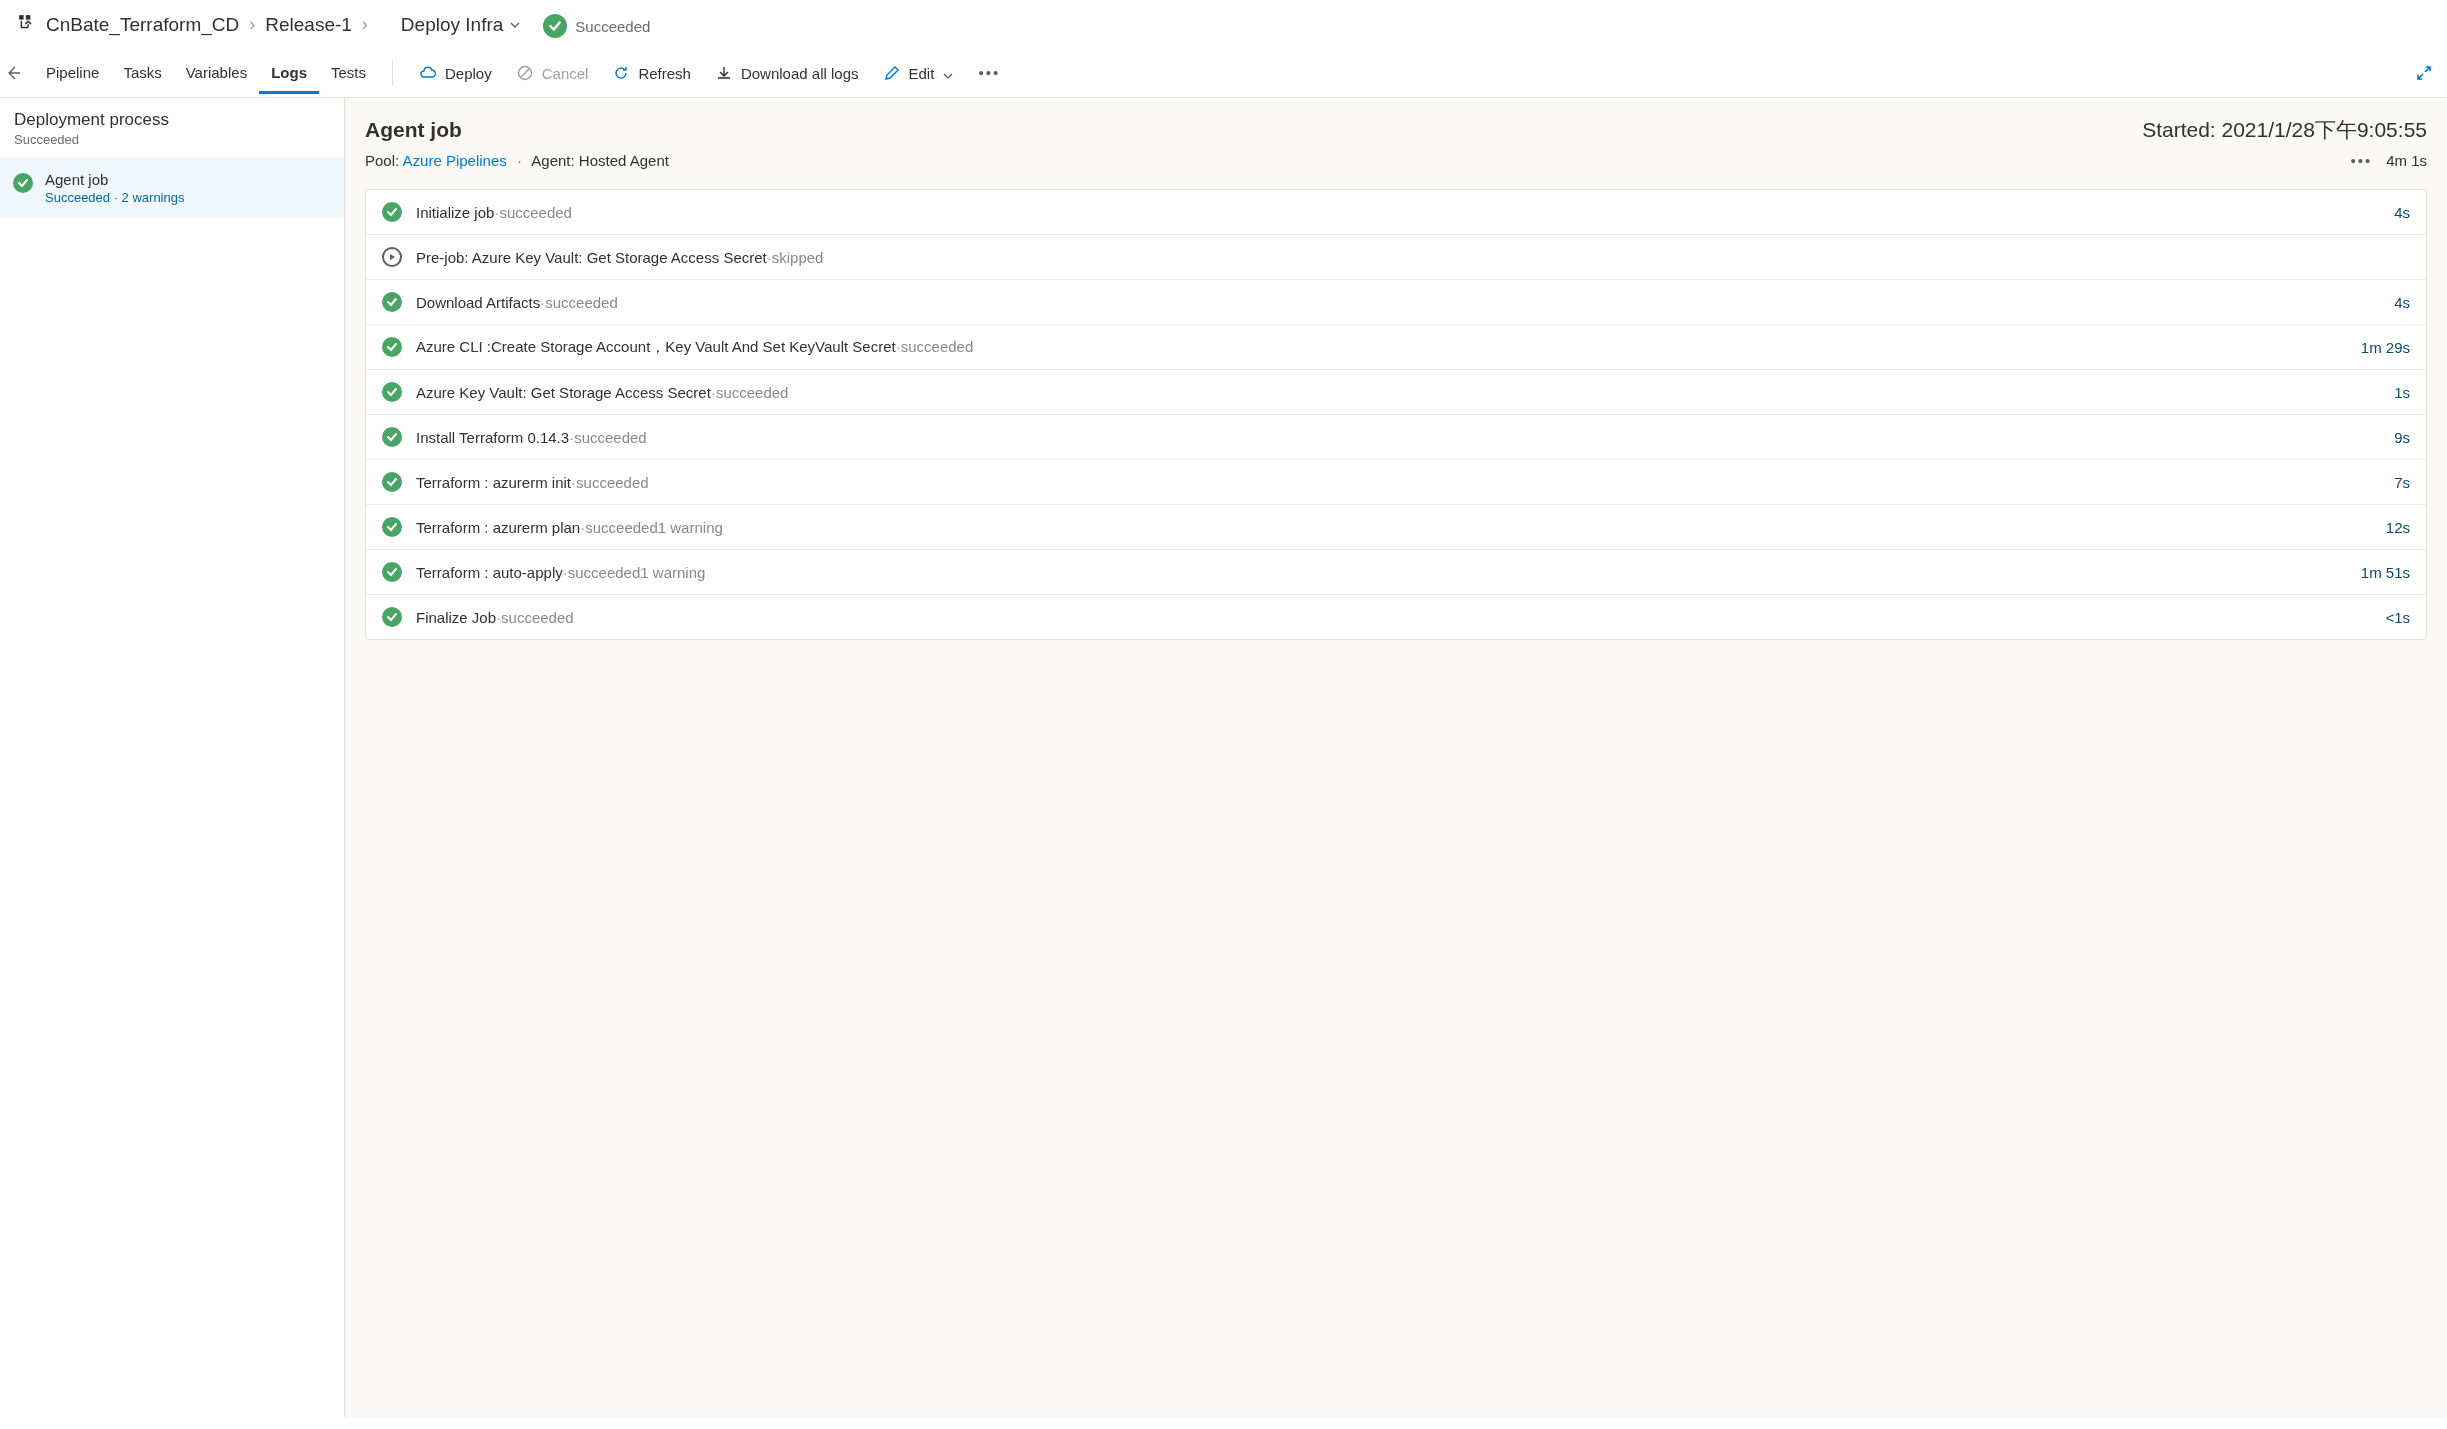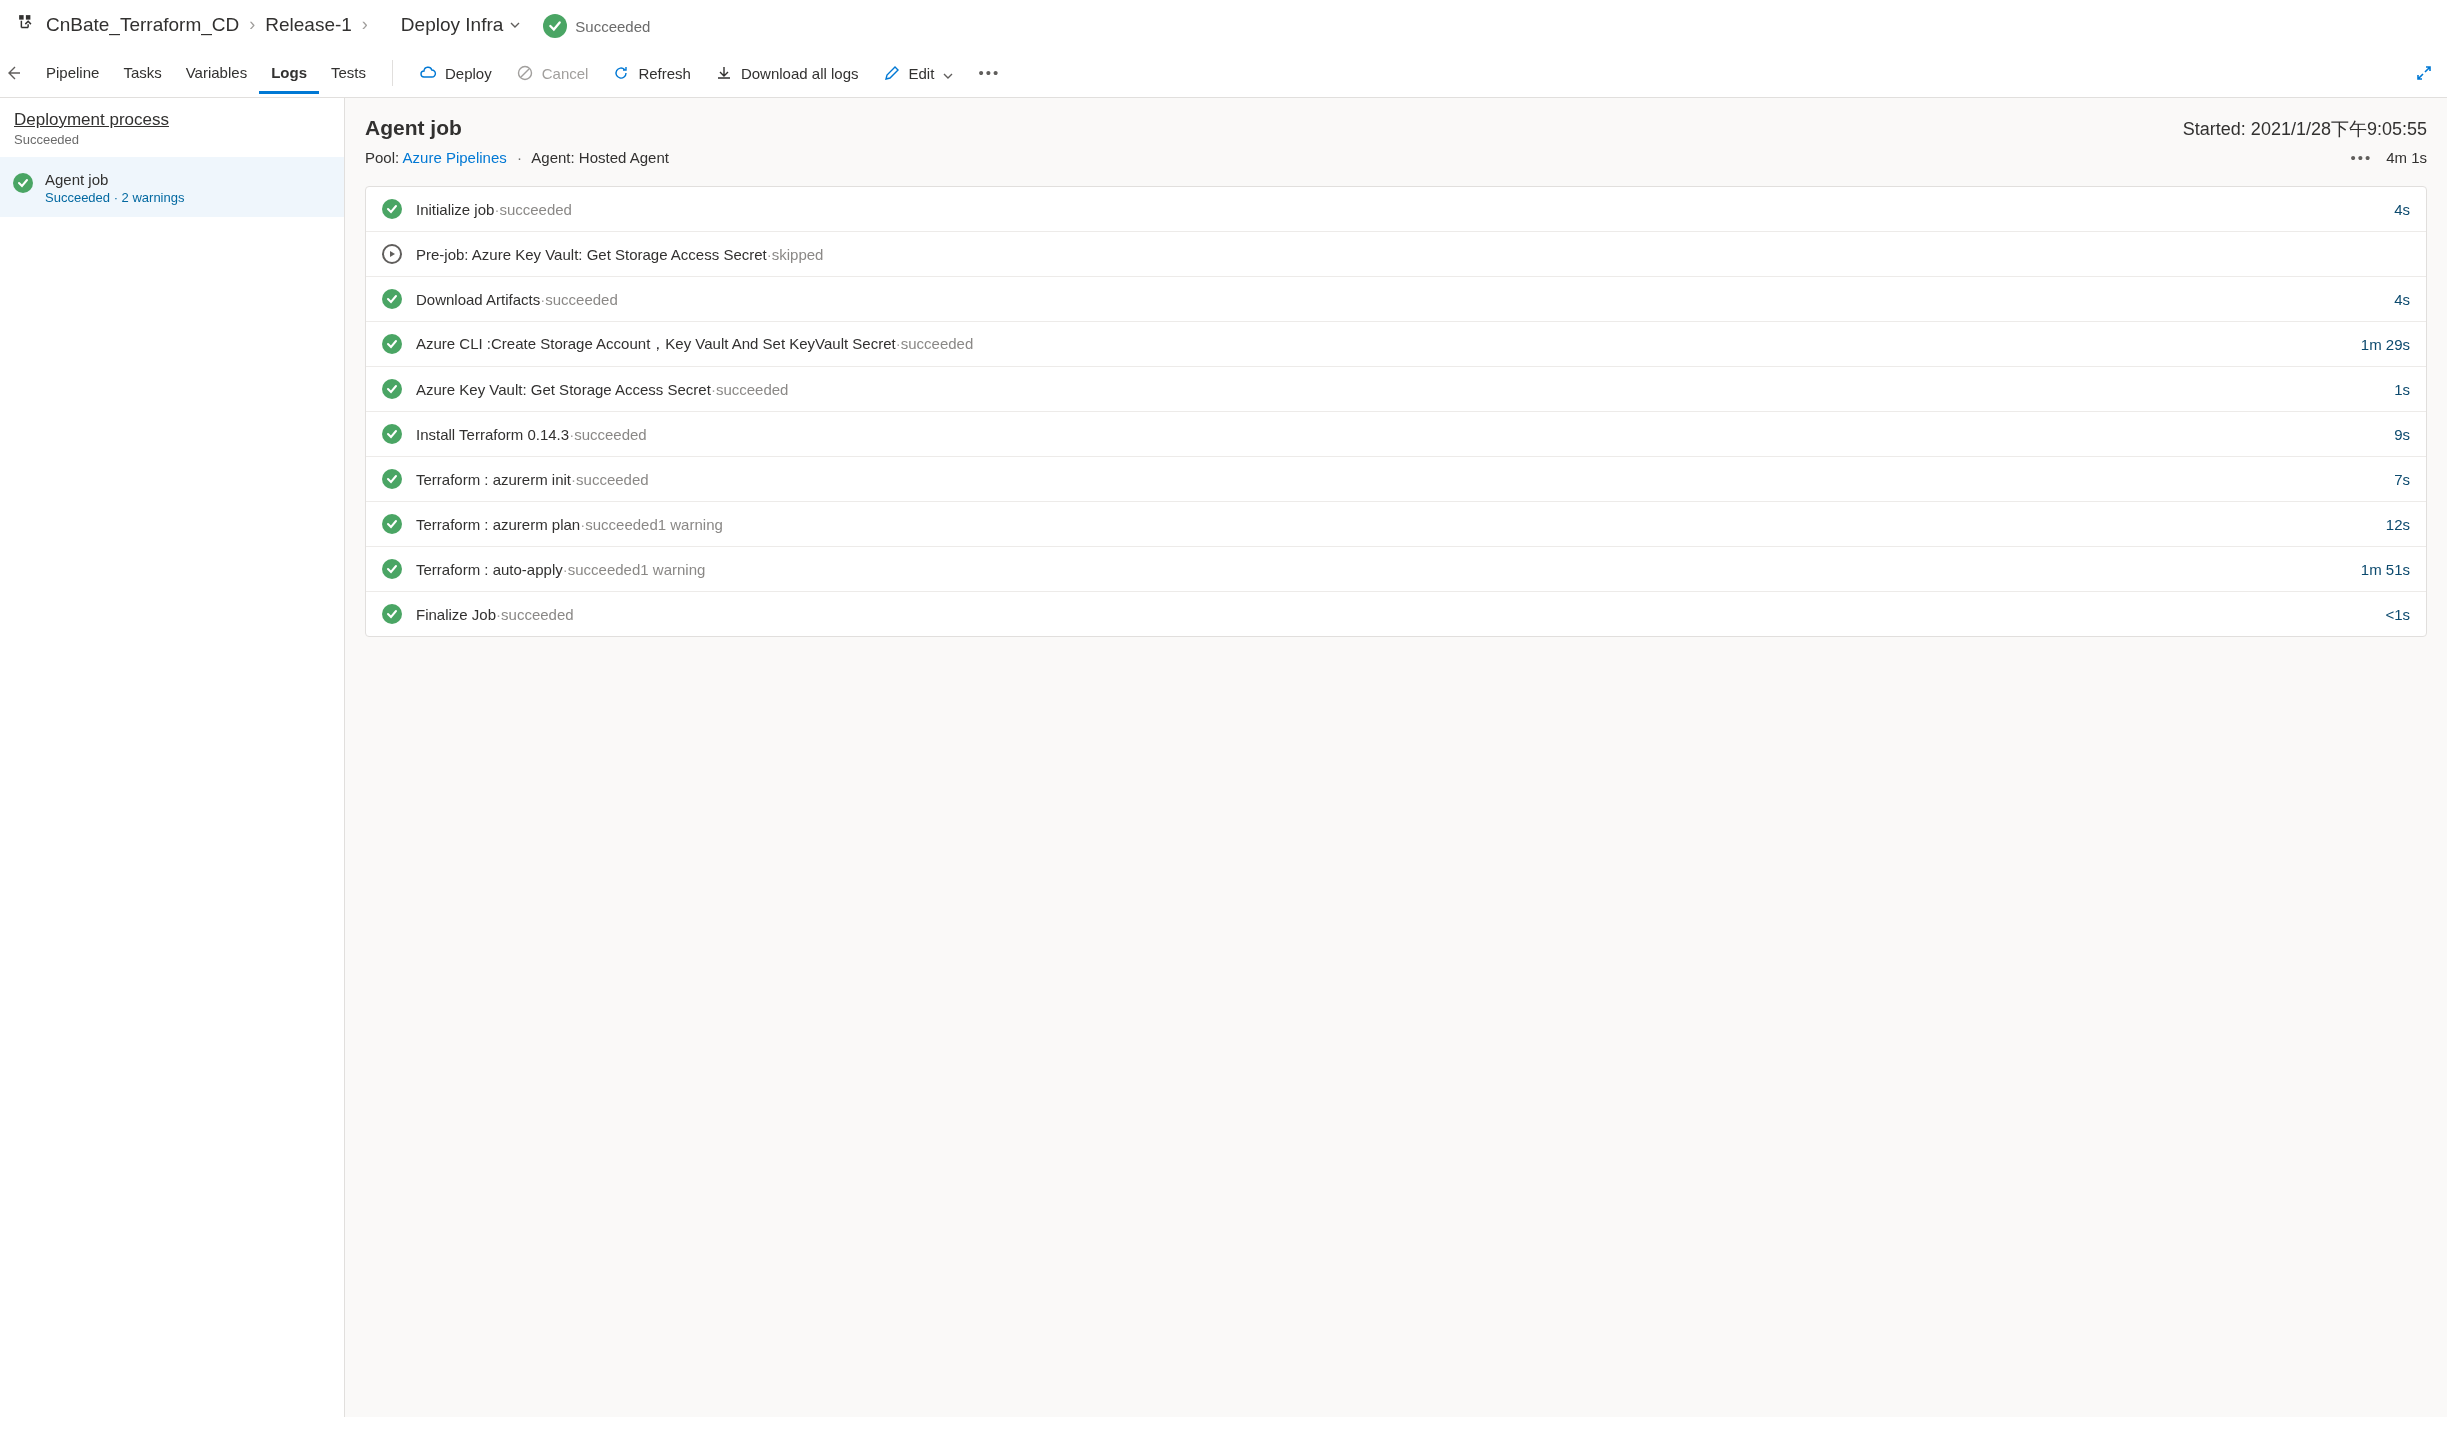--- a/index.html
+++ b/index.html
@@ -30,33 +30,33 @@
 .tb-action { display: inline-flex; align-items: flex-end; gap: 8px; padding: 8px 12px; cursor: pointer; font-size: 15px; color: #323130; }
 .tb-action.blue svg { color: #0078d4; }
 .tb-action.disabled { color: #a19f9d; cursor: default; }
 .tb-spacer { flex: 1; }
 .tb-icon { width: 18px; height: 18px; display: inline-flex; align-items: center; justify-content: center; }
 
 
 .layout { display: flex; height: calc(100vh - 110px); }
 .sidebar { width: 345px; border-right: 1px solid #e1dfdd; background: #fff; }
 .sb-header { padding: 12px 14px 10px; }
-.sb-title { font-size: 17px; margin-bottom: 2px; text-decoration: underline; }
+.sb-title { font-size: 17px; margin-bottom: 2px; }
 .sb-sub { font-size: 13px; color: #6b6b6b; }
 .sb-item { display: flex; align-items: flex-start; gap: 12px; padding: 14px 14px 12px 10px;
   background: #eff6fc; border-left: 3px solid transparent; cursor: pointer; }
 .sb-item-body { flex: 1; }
 .sb-item-title { font-size: 15px; margin-bottom: 2px; }
 .sb-item-sub { font-size: 13px; color: #0369a1; }
 
 .content { flex: 1; background: #faf9f8; padding: 0; overflow: auto; }
 .content-inner { padding: 18px 20px; }
 .ch-row1 { display: flex; align-items: baseline; justify-content: space-between; }
 .ch-title { font-size: 21px; font-weight: 700; }
-.ch-started { font-size: 18px; color: #323130; }
+.ch-started { font-size: 21px; color: #323130; }
 .ch-row2 { display: flex; align-items: center; justify-content: space-between; margin-top: 8px; font-size: 15px; }
 .ch-pool a { color: #0078d4; text-decoration: none; }
 .ch-dot { margin: 0 6px; color: #6b6b6b; }
 .ch-right { display: flex; align-items: center; gap: 14px; color: #323130; }
 .dots { letter-spacing: 2px; color: #605e5c; cursor: pointer; }
 
 .steps { margin: 20px 0 0; background: #fff; border: 1px solid #e1dfdd; border-radius: 4px; }
 .step { display: flex; align-items: center; gap: 14px; padding: 12px 16px; border-top: 1px solid #edebe9; cursor: pointer; }
 .step:first-child { border-top: none; }
 .step-main { flex: 1; display: flex; align-items: baseline; gap: 0; flex-wrap: wrap; font-size: 15px; }

